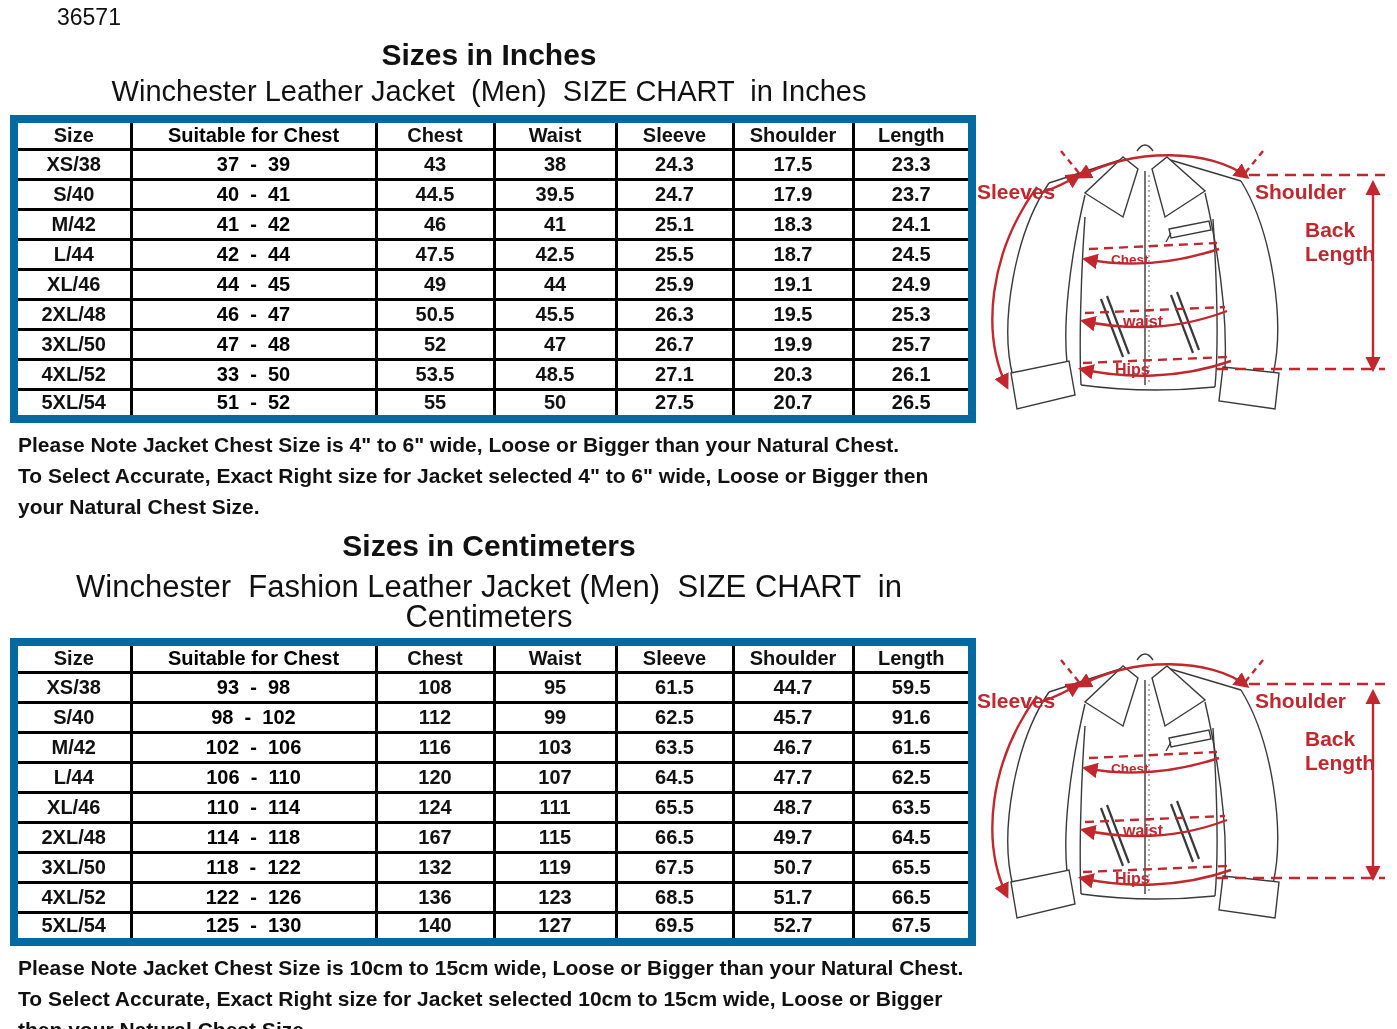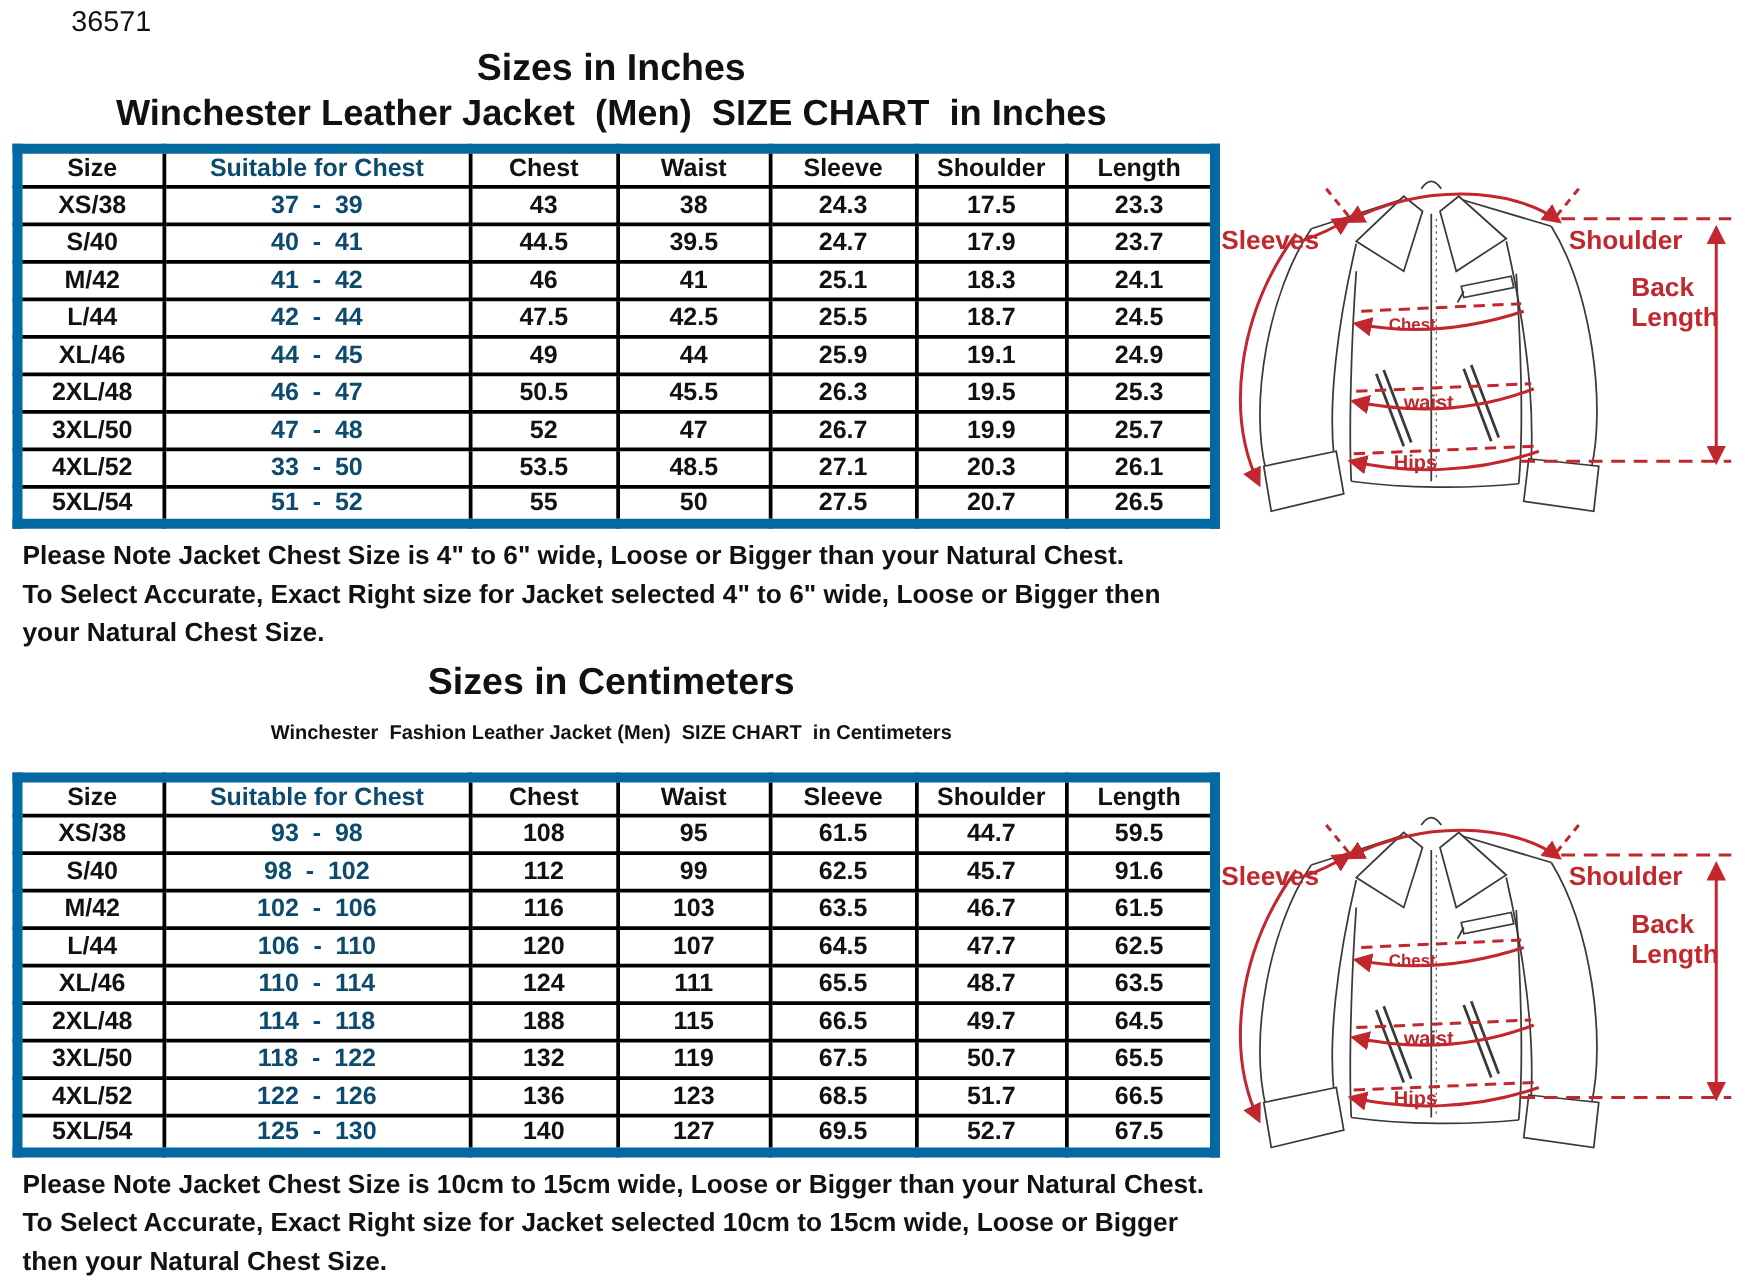--- a/index.html
+++ b/index.html
@@ -4,32 +4,32 @@
 <style>
   * { margin:0; padding:0; box-sizing:border-box; }
   html,body { background:#ffffff; }
   .page {
     position:relative; width:1397px; height:1029px; background:#ffffff;
     font-family:"Liberation Sans", sans-serif; color:#111; overflow:hidden;
   }
   .left-col { position:absolute; left:10px; top:4px; width:958px; }
   .doc-number { font-size:23px; font-weight:400; margin-left:47px; margin-bottom:6px; }
   .section-title { text-align:center; font-size:30px; font-weight:700; line-height:36px; margin-top:6px; }
-  .section-subtitle { text-align:center; font-size:29px; font-weight:700; line-height:36px; white-space:pre-wrap; }
-  .section-subtitle.cm { font-size:16px; line-height:30px; margin-top:8px; margin-bottom:16px; }
+  .section-subtitle { text-align:center; font-size:29px; font-weight:400; line-height:36px; white-space:pre-wrap; }
+  .section-subtitle.cm { font-size:31px; line-height:30px; margin-top:8px; margin-bottom:6px; }
   table.size-chart {
     width:958px; border-collapse:collapse; table-layout:fixed;
     border:8px solid #0369a1; margin-top:6px;
   }
   table.size-chart th, table.size-chart td {
     border:3px solid #000; text-align:center; vertical-align:middle;
     font-size:20px; font-weight:700; height:30px; padding:0 2px;
     white-space:pre; overflow:hidden;
   }
-  .red { color:#0c4a6e; }
+  .red { color:#000000; }
   .notes { margin-top:6px; }
   .note-line { font-size:21px; font-weight:700; line-height:31px; margin-left:8px; }
   .cm-block { margin-top:4px; }
   .diagram { position:absolute; width:422px; height:320px;text-decoration:underline; }
   #diagram1 { left:975px; top:133px; }
   #diagram2 { left:975px; top:642px; }
   .diagram svg text { font-family:"Liberation Sans", sans-serif; font-weight:700; fill:#c1272d; }
 </style>
 </head>
 <body>
@@ -220,21 +220,21 @@
               <td class="red">110  -  114</td>
               <td>124</td>
               <td>111</td>
               <td>65.5</td>
               <td>48.7</td>
               <td>63.5</td>
             </tr>
             <tr>
               <td>2XL/48</td>
               <td class="red">114  -  118</td>
-              <td>188</td>
+              <td>167</td>
               <td>115</td>
               <td>66.5</td>
               <td>49.7</td>
               <td>64.5</td>
             </tr>
             <tr>
               <td>3XL/50</td>
               <td class="red">118  -  122</td>
               <td>132</td>
               <td>119</td>

